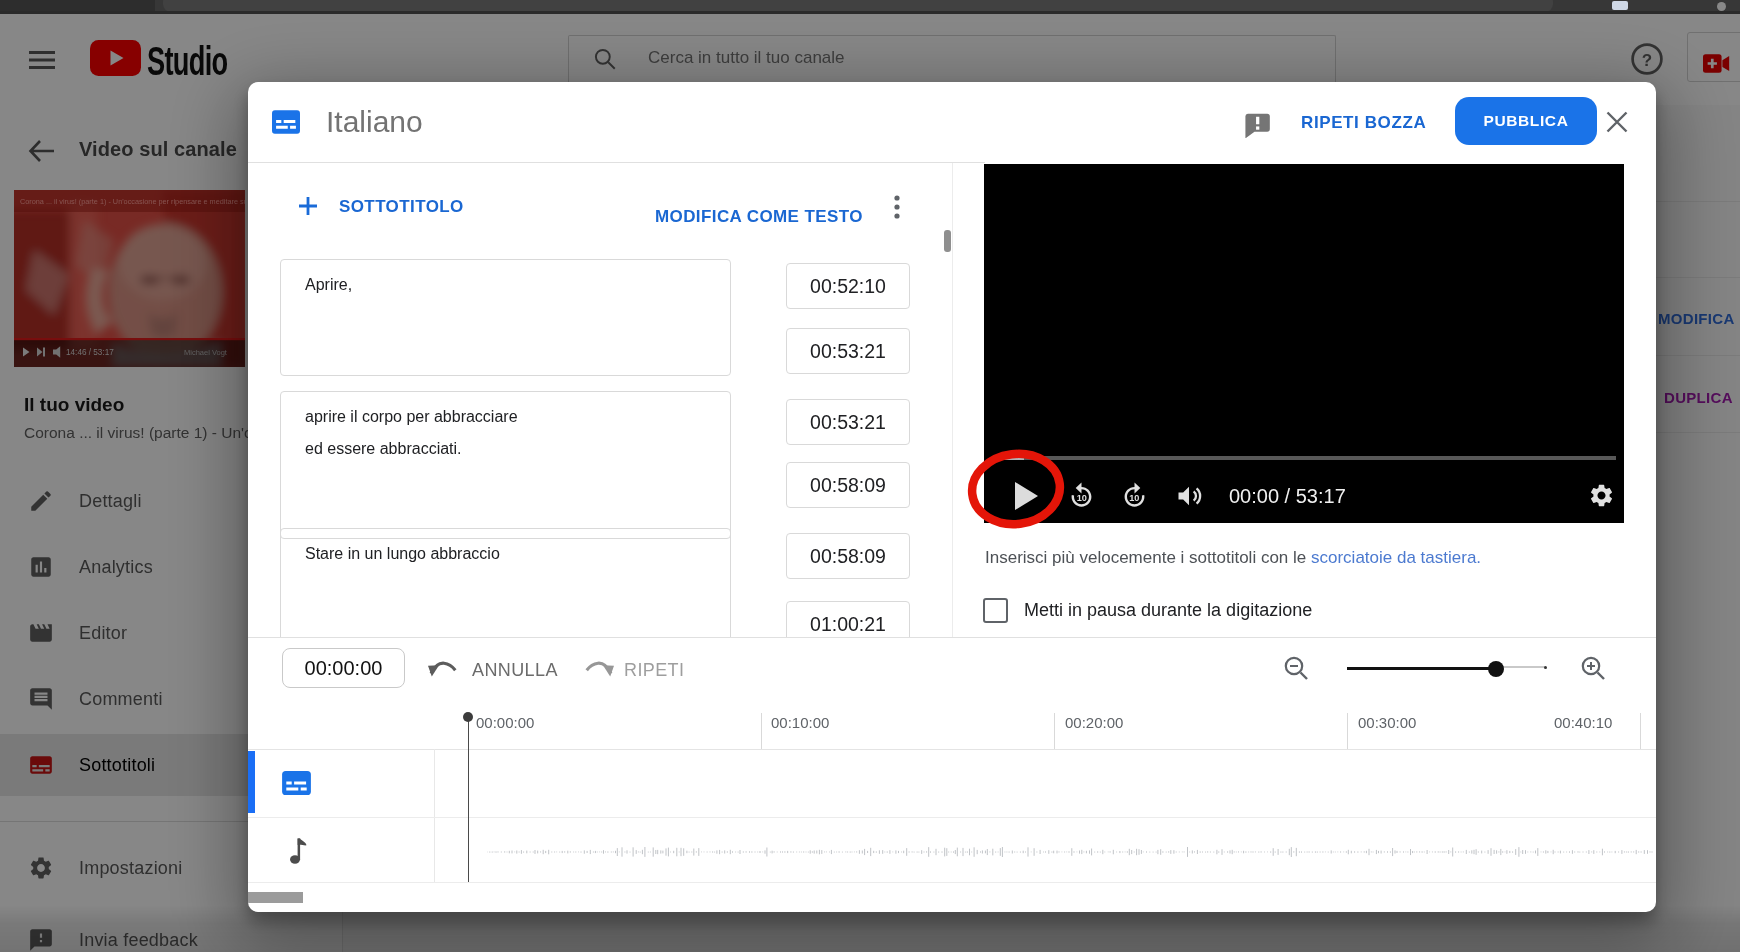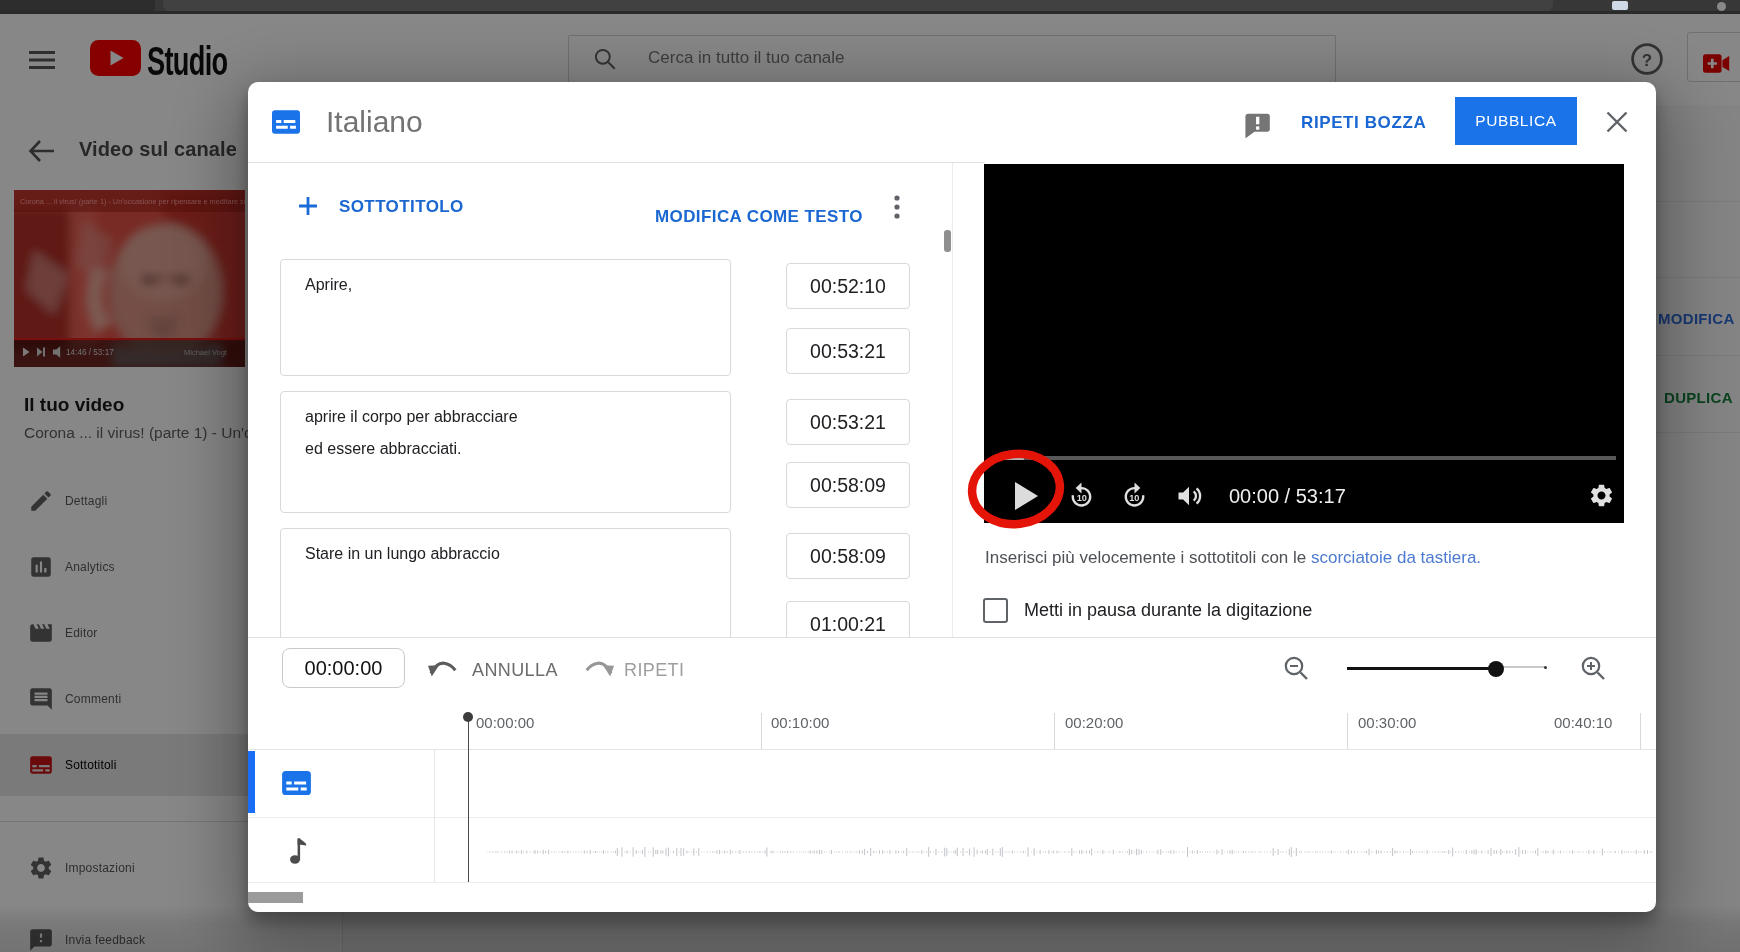--- a/index.html
+++ b/index.html
@@ -16,21 +16,21 @@
   #hdr { position:absolute; left:0; top:0; width:1740px; height:91px; background:#fff; }
   #sidebar { position:absolute; left:0; top:91px; width:343px; height:847px; background:#fff; border-right:1px solid #e5e5e5; }
   .sbox { position:absolute; left:32px; width:451px; border:1px solid #d9d9d9; border-radius:4px;
     font-size:16px; line-height:32px; color:#202124; padding:9px 24px 13px; }
   .tbox { position:absolute; left:538px; width:124px; height:46px; border:1px solid #d9d9d9; border-radius:4px;
     font-size:19.5px; color:#202124; text-align:center; line-height:44px; }
   .rlbl { position:absolute; top:632px; font-size:15px; color:#5f6368; }
   .rtick { position:absolute; top:631px; width:1px; height:36px; background:#d9d9d9; }
   .mi { position:absolute; left:0; width:343px; height:36px; display:flex; align-items:center; }
   .mi svg { width:26px; height:26px; margin-left:28px; }
-  .mi span { margin-left:11px; font-size:12px; color:#5a5a5a; font-weight:500; letter-spacing:0.2px; }
+  .mi span { margin-left:25px; font-size:18px; color:#5a5a5a; font-weight:500; letter-spacing:0.2px; }
   .mi.sel span { color:#000000; }
   
   #scrim { position:absolute; left:0; top:14px; width:1740px; height:938px; background:rgba(0,0,0,0.47); }
   
   #modal { position:absolute; left:248px; top:82px; width:1408px; height:830px;
     background:#fff; border-radius:10px; overflow:hidden;
     box-shadow:0 20px 70px 14px rgba(0,0,0,0.33), 0 9px 16px rgba(0,0,0,0.3); }
 </style>
 </head>
 <body>
@@ -162,56 +162,56 @@
         </svg>
         <span>Invia feedback</span>
       </div>
   </div>
 
   <div class="abs" style="left:344px;top:187px;width:1396px;height:1px;background:#e8e8e8;"></div>
   <div class="abs" style="left:344px;top:263px;width:1396px;height:1px;background:#e8e8e8;"></div>
   <div class="abs" style="left:344px;top:341px;width:1396px;height:1px;background:#e8e8e8;"></div>
   <div class="abs" style="left:344px;top:418px;width:1396px;height:1px;background:#e8e8e8;"></div>
   <div class="abs" style="left:1658px;top:296px;font-size:15px;font-weight:bold;color:#2f6bd8;letter-spacing:0.3px;">MODIFICA</div>
-  <div class="abs" style="left:1664px;top:375px;font-size:15px;font-weight:bold;color:#15803d;letter-spacing:0.3px;">DUPLICA</div>
+  <div class="abs" style="left:1664px;top:375px;font-size:15px;font-weight:bold;color:#a21caf;letter-spacing:0.3px;">DUPLICA</div>
 </div>
 <div id="scrim"></div>
 <div class="abs" style="left:0;top:905px;width:1740px;height:47px;background:linear-gradient(180deg, rgba(0,0,0,0) 0%, rgba(0,0,0,0.10) 40%, rgba(0,0,0,0.15) 100%);"></div>
 <div id="modal">
 
   <svg class="abs" style="left:24px;top:28px" width="28" height="24" viewBox="0 0 24 20">
     <rect width="24" height="20" rx="2.5" fill="#1a73e8"></rect>
     <path d="M3.5 9.5h4.5M10 9.5h10M3.5 14.5h10M15.5 14.5h5" stroke="#fff" stroke-width="2.6"></path>
   </svg>
   <div class="abs" style="left:78px;top:23px;font-size:30px;color:#737373;">Italiano</div>
   <svg class="abs" style="left:995px;top:29px" width="29" height="27" viewBox="0 0 24 22">
     <path d="M4 2h16a2.2 2.2 0 0 1 2.2 2.2v10.6a2.2 2.2 0 0 1-2.2 2.2H9.5L2 22.5V4.2A2.2 2.2 0 0 1 4 2z" fill="#757575"></path>
     <rect x="10.8" y="4.6" width="2.7" height="6.2" fill="#fff"></rect>
       <rect x="10.8" y="12.6" width="2.7" height="2.7" fill="#fff"></rect>
   </svg>
   <div class="abs" style="left:1053px;top:31px;font-size:17px;font-weight:bold;color:#1a67d2;letter-spacing:0.6px;">RIPETI BOZZA</div>
-  <div class="abs" style="left:1207px;top:15px;width:122px;height:48px;background:#1a73e8;border-radius:0;text-align:center;line-height:48px;font-size:15.5px;font-weight:normal;color:#fff;letter-spacing:0.6px;">PUBBLICA</div>
+  <div class="abs" style="left:1207px;top:15px;width:142px;height:48px;background:#1a73e8;border-radius:14px;text-align:center;line-height:48px;font-size:15.5px;font-weight:bold;color:#fff;letter-spacing:0.6px;">PUBBLICA</div>
   <svg class="abs" style="left:1357px;top:28px" width="24" height="24" viewBox="0 0 24 24">
     <path d="M2.5 2.5 21.5 21.5M21.5 2.5 2.5 21.5" stroke="#5f6368" stroke-width="2.4"></path>
   </svg>
   <div class="abs" style="left:0;top:80px;width:737px;height:1px;background:#e0e0e0;"></div>
 
   <div class="abs" style="left:0;top:81px;width:736px;height:474px;overflow:hidden;">
     <svg class="abs" style="left:49px;top:32px" width="22" height="22" viewBox="0 0 22 22">
       <path d="M11 2v18M2 11h18" stroke="#1a6bd8" stroke-width="2.8"></path>
     </svg>
     <div class="abs" style="left:91px;top:34px;font-size:17px;font-weight:bold;color:#1a67d2;letter-spacing:0.4px;">SOTTOTITOLO</div>
     <div class="abs" style="left:407px;top:44px;font-size:17px;font-weight:bold;color:#1a67d2;letter-spacing:0.4px;">MODIFICA COME TESTO</div>
     <svg class="abs" style="left:643px;top:31px" width="12" height="26" viewBox="0 0 12 26">
       <circle cx="6" cy="4" r="2.6" fill="#5f6368"></circle>
         <circle cx="6" cy="13" r="2.6" fill="#5f6368"></circle>
         <circle cx="6" cy="22" r="2.6" fill="#5f6368"></circle>
     </svg>
     <div class="sbox" style="top:96px;height:117px;">Aprire,</div>
-    <div class="sbox" style="top:228px;height:122px;">aprire il corpo per abbracciare<br>ed essere abbracciati.</div>
+    <div class="sbox" style="top:228px;height:148px;">aprire il corpo per abbracciare<br>ed essere abbracciati.</div>
     <div class="sbox" style="top:365px;height:130px;">Stare in un lungo abbraccio</div>
     <div class="tbox" style="top:100px;">00:52:10</div>
     <div class="tbox" style="top:165px;">00:53:21</div>
     <div class="tbox" style="top:236px;">00:53:21</div>
     <div class="tbox" style="top:299px;">00:58:09</div>
     <div class="tbox" style="top:370px;">00:58:09</div>
     <div class="tbox" style="top:438px;">01:00:21</div>
     <div class="abs" style="left:704px;top:0;width:1px;height:474px;background:#ececec;"></div>
     <div class="abs" style="left:696px;top:67px;width:7px;height:22px;background:#8f8f8f;border-radius:3px;"></div>
   </div>

